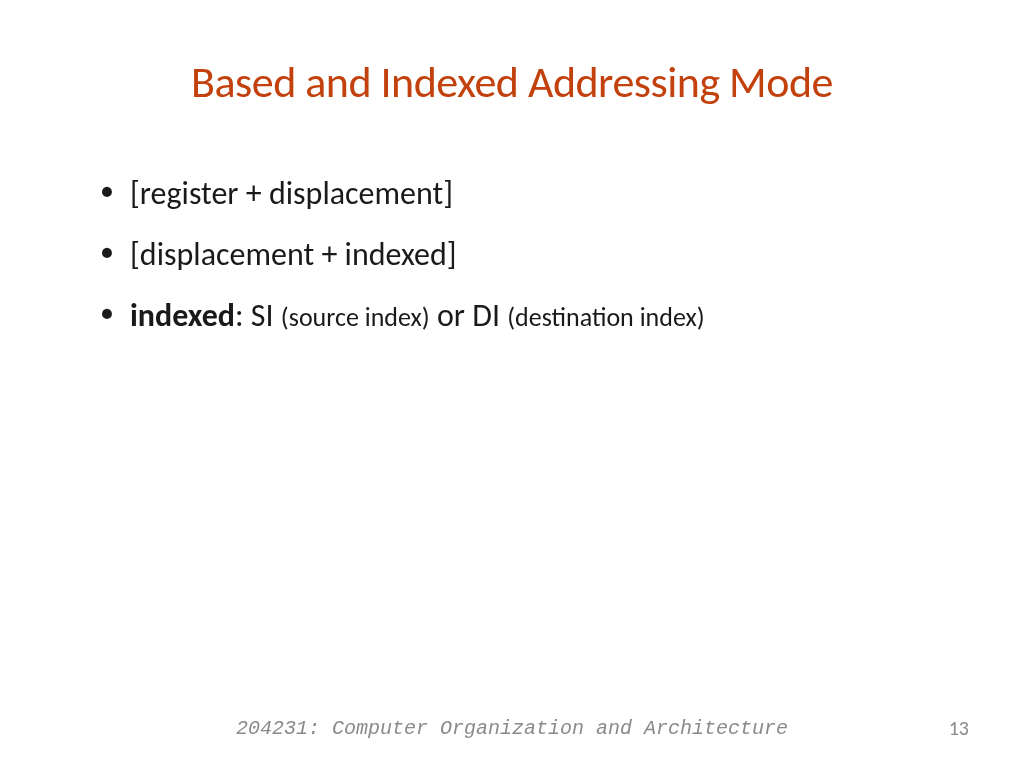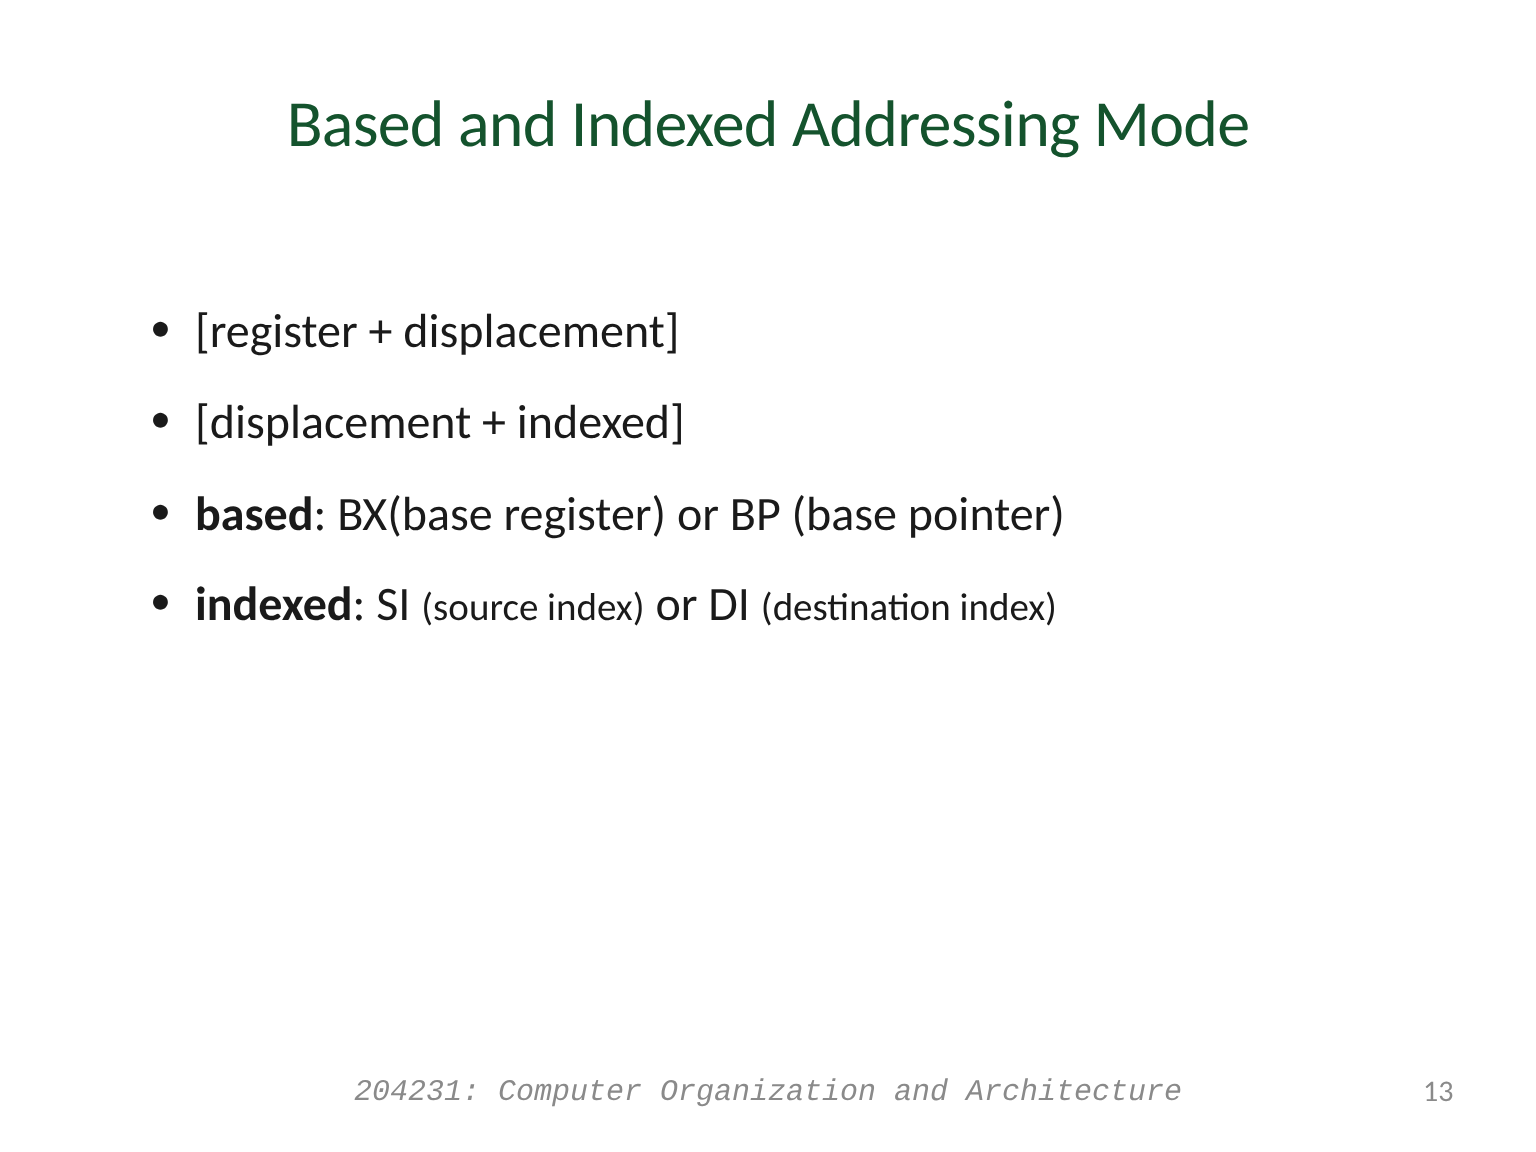--- a/index.html
+++ b/index.html
@@ -20,22 +20,22 @@
       width: 100%;
       height: 100%;
       padding: 55px 70px 40px 70px;
       display: flex;
       flex-direction: column;
     }
     .title {
       font-size: 44px;
       font-weight: 400;
       text-align: center;
-      margin-bottom: 82px;
-      color: #14532d;
+      margin-bottom: 55px;
+      color: #c2410c;
       letter-spacing: -0.5px;
     }
     .content {
       flex: 1;
     }
     ul {
       list-style: none;
       padding-left: 30px;
     }
     li {
@@ -79,20 +79,19 @@
   </style>
 </head>
 <body>
 
 <div class="slide">
   <h1 class="title">Based and Indexed Addressing Mode</h1>
   <div class="content">
     <ul>
       <li>[register + displacement]</li>
       <li>[displacement  + indexed]</li>
-      <li><span class="bold">based</span><span>: BX(base register) or BP (base pointer)</span></li>
       <li><span class="bold">indexed</span><span>: SI </span><span class="small">(source index)</span><span> or DI </span><span class="small">(destination index)</span></li>
     </ul>
   </div>
 </div>
 
 <div class="footer">204231: Computer Organization and Architecture</div>
 <div class="page-number">13</div>
 
 </body></html>

